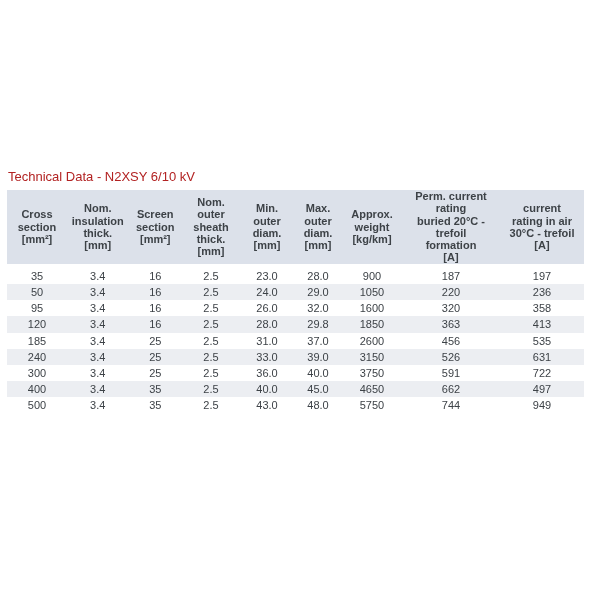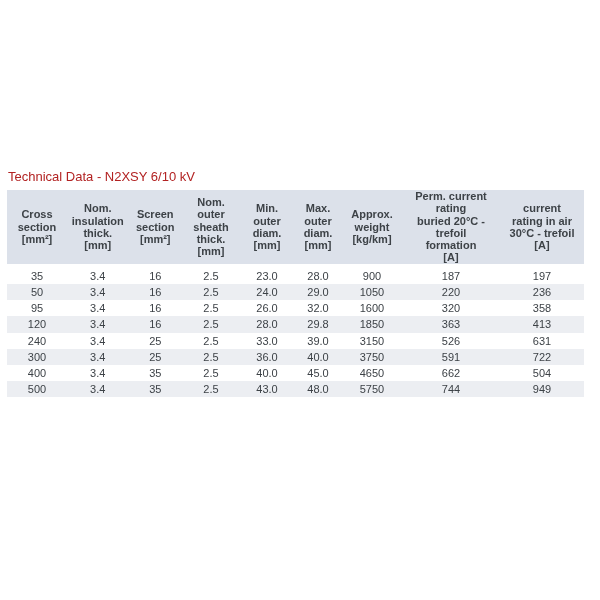--- a/index.html
+++ b/index.html
@@ -161,20 +161,31 @@
             <td>3.4</td>
             <td>16</td>
             <td>2.5</td>
             <td>28.0</td>
             <td>29.8</td>
             <td>1850</td>
             <td>363</td>
             <td>413</td>
           </tr>
           <tr>
+            <td>185</td>
+            <td>3.4</td>
+            <td>25</td>
+            <td>2.5</td>
+            <td>31.0</td>
+            <td>37.0</td>
+            <td>2600</td>
+            <td>456</td>
+            <td>535</td>
+          </tr>
+          <tr>
             <td>240</td>
             <td>3.4</td>
             <td>25</td>
             <td>2.5</td>
             <td>33.0</td>
             <td>39.0</td>
             <td>3150</td>
             <td>526</td>
             <td>631</td>
           </tr>
@@ -191,21 +202,21 @@
           </tr>
           <tr>
             <td>400</td>
             <td>3.4</td>
             <td>35</td>
             <td>2.5</td>
             <td>40.0</td>
             <td>45.0</td>
             <td>4650</td>
             <td>662</td>
-            <td>504</td>
+            <td>497</td>
           </tr>
           <tr>
             <td>500</td>
             <td>3.4</td>
             <td>35</td>
             <td>2.5</td>
             <td>43.0</td>
             <td>48.0</td>
             <td>5750</td>
             <td>744</td>

